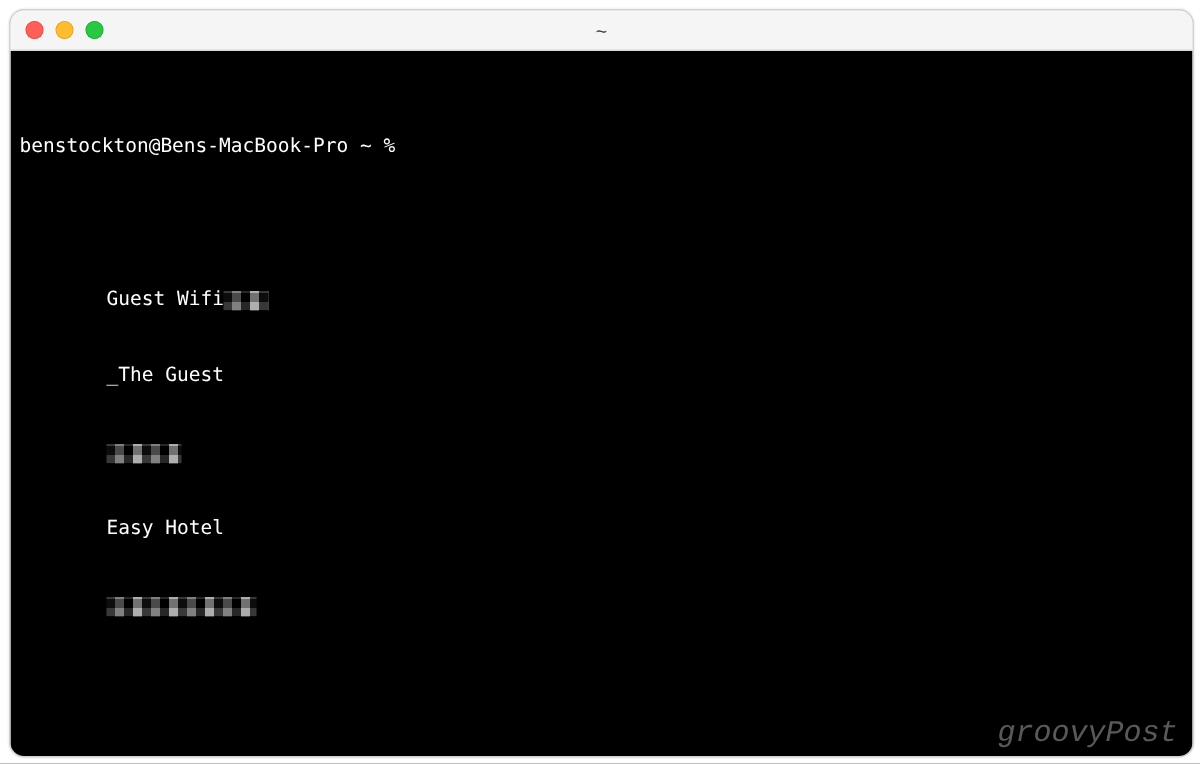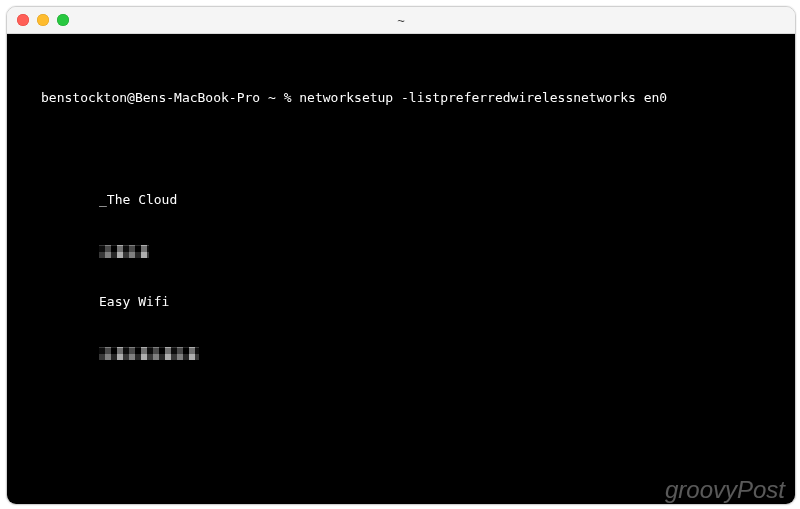--- a/index.html
+++ b/index.html
@@ -56,21 +56,21 @@
     background: #000000;
     color: #ffffff;
     font-family: "Menlo", "Monaco", "Consolas", monospace;
     font-size: 13px;
     line-height: 17px;
     padding: 4px 6px 2px 6px;
     white-space: pre;
     position: relative;
     overflow: hidden;
   }
-  .line { height: 17px; display: flex; align-items: center; margin-left: 28px; }
+  .line { height: 17px; display: flex; align-items: center; }
   .indent { width: 58px; display: inline-block; }
 
   
   .pix {
     display: inline-block;
     height: 13px;
     margin-top: 2px;
     background:
       repeating-linear-gradient(90deg,
         #2a2a2a 0 6px, #6f6f6f 6px 12px, #1a1a1a 12px 18px, #9a9a9a 18px 24px),
@@ -78,50 +78,51 @@
         rgba(255,255,255,0.12) 0 6px, rgba(0,0,0,0.25) 6px 12px);
     background-blend-mode: overlay;
     image-rendering: pixelated;
     filter: contrast(1.2);
   }
 
   .watermark {
     position: absolute;
     right: 10px;
     bottom: 6px;
-    font-family: Liberation Sans, sans-serif;
+    font-family: Liberation Mono, monospace;
     font-style: italic;
-    font-size: 24px;
+    font-size: 20px;
     color: rgba(255,255,255,0.35);
     pointer-events: none;
   }
 </style>
 </head>
 <body>
 
 <div class="frame">
 
   <div class="titlebar">
     <div class="lights">
       <div class="light red"></div>
       <div class="light yellow"></div>
       <div class="light green"></div>
     </div>
     <div class="title">~</div>
   </div>
 
   <div class="term">
 
-    <div class="line"><span>benstockton@Bens-MacBook-Pro ~ %</span><span> </span><span>networksetup -listpreferredwirelessnetworks en0</span></div>
+    <div class="line"><span>benstockton@Bens-MacBook-Pro ~ %</span><span> </span></div>
 
 
     
-    <div class="line"><span class="indent"></span><span>_The Cloud</span></div>
+    <div class="line"><span class="indent"></span><span>Guest Wifi</span> <span class="pix" style="width:30px"></span></div>
+    <div class="line"><span class="indent"></span><span>_The Guest</span></div>
     <div class="line"><span class="indent"></span><span class="pix" style="width:50px"></span></div>
-    <div class="line"><span class="indent"></span><span>Easy Wifi</span></div>
+    <div class="line"><span class="indent"></span><span>Easy Hotel</span></div>
     <div class="line"><span class="indent"></span><span class="pix" style="width:100px"></span></div>
     
     
     
     
     
     
     
     
     

